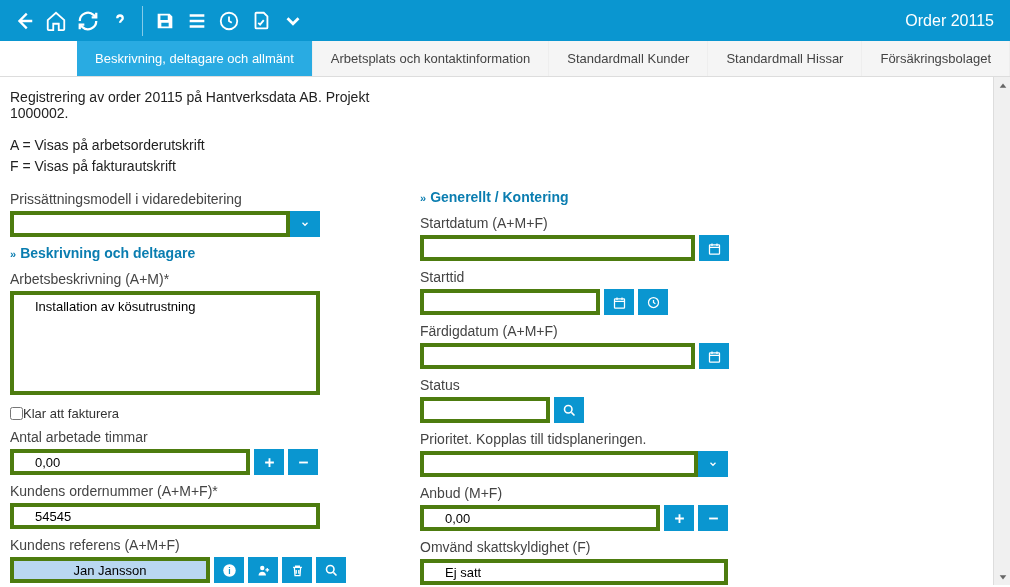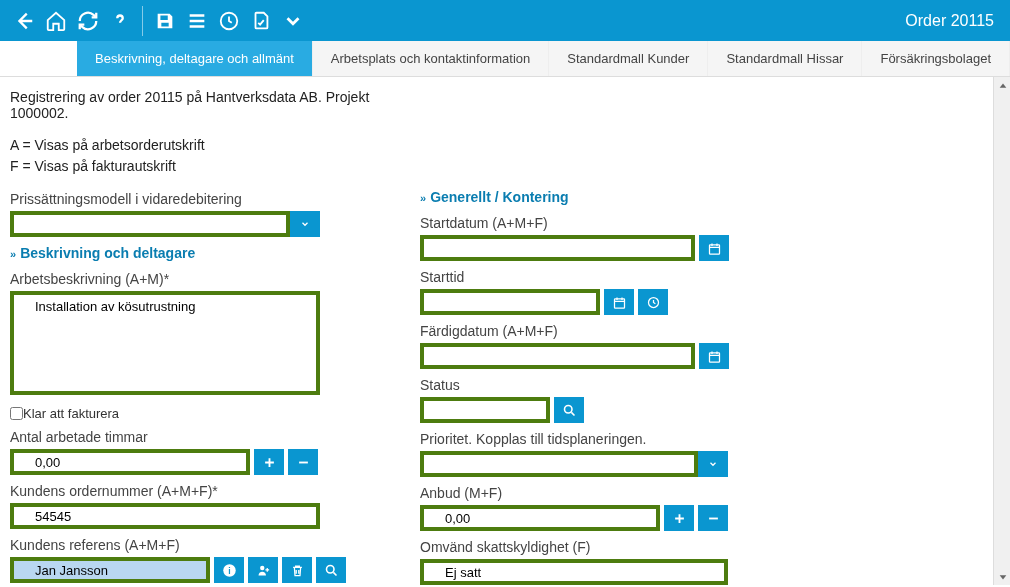--- a/index.html
+++ b/index.html
@@ -54,21 +54,21 @@
     .dropdown-combo { display: flex; width: 310px; }
     .dropdown-combo .select-display { flex: 1; height: 26px; }
     .dropdown-arrow { width: 30px; background: #0a96d0; display: flex; align-items: center; justify-content: center; cursor: pointer; }
     
     .checkbox-row { display: flex; align-items: center; margin: 8px 0; }
     .checkbox-row input { width: 13px; height: 13px; }
     
     .w-240 { width: 240px; }
     .w-275 { width: 275px; }
     .w-310 { width: 310px; }
-    .w-200 { width: 200px; }
+    .w-200 { width: 200px; text-align: center; }
     .w-180 { width: 180px; }
     .w-130 { width: 130px; }
     
     .selected-text { background: #b9d7f1; }
   </style>
 </head>
 <body>
 
 <div class="toolbar">
   <div class="toolbar-left">

